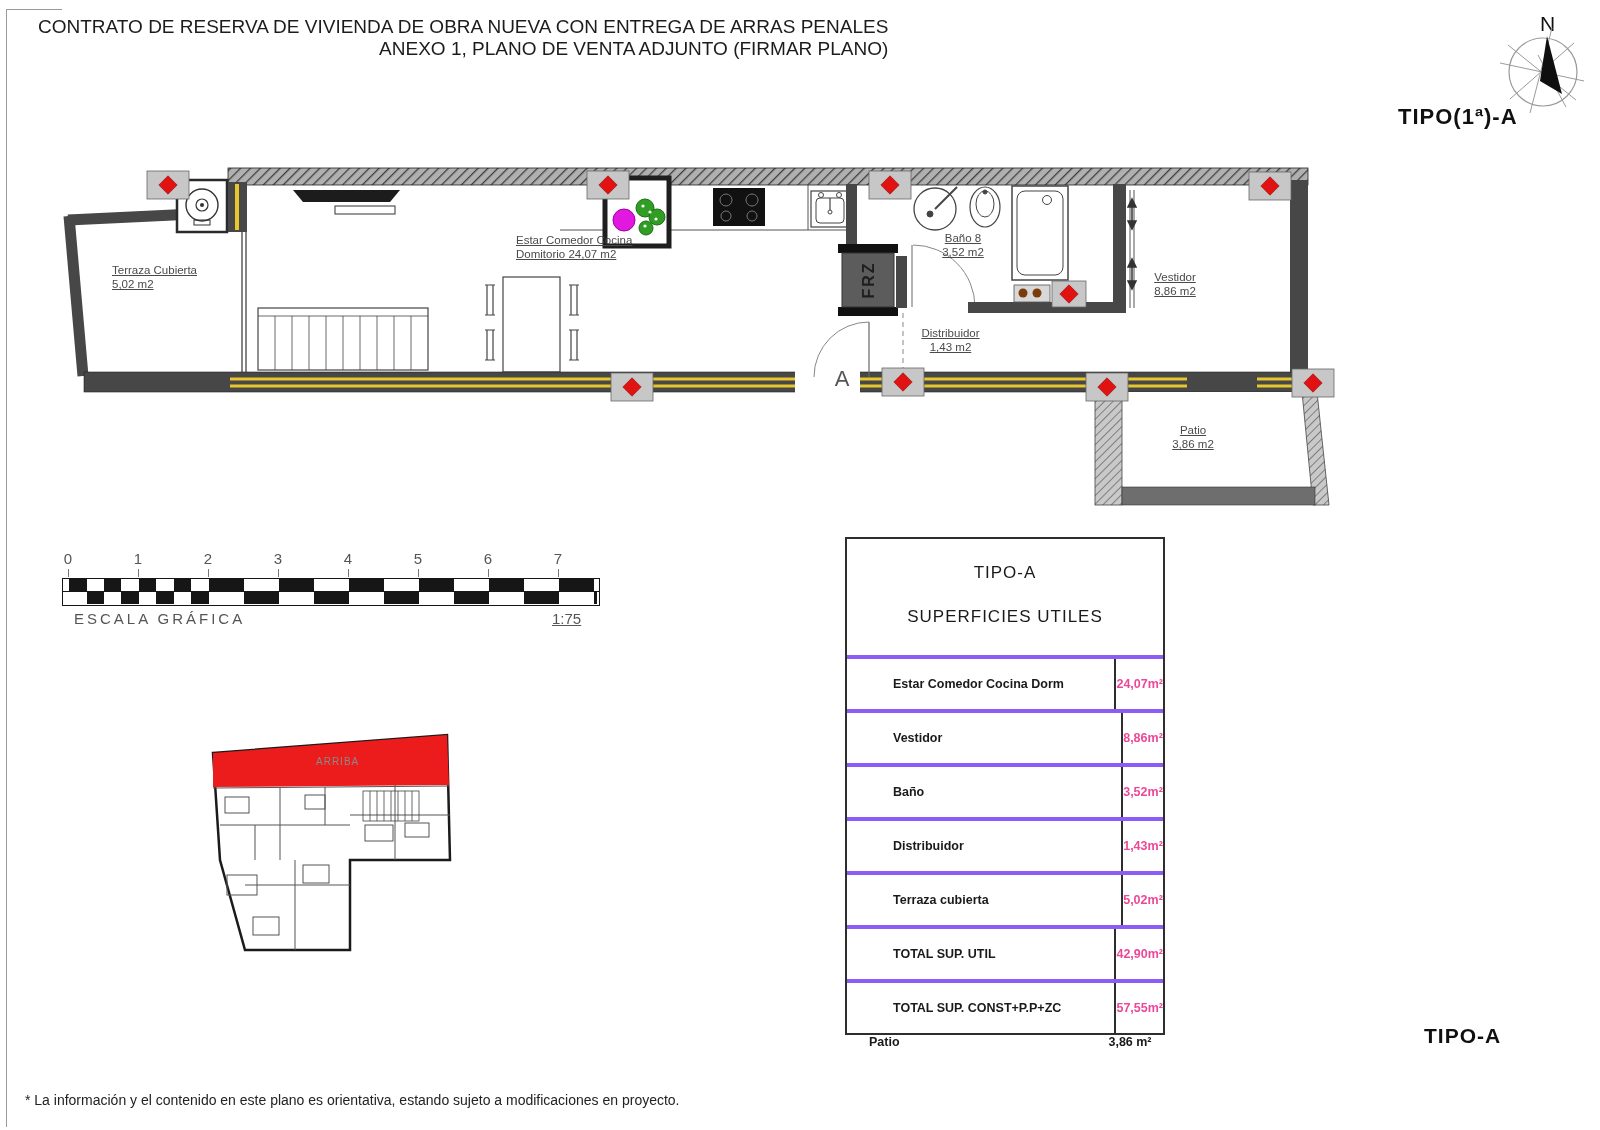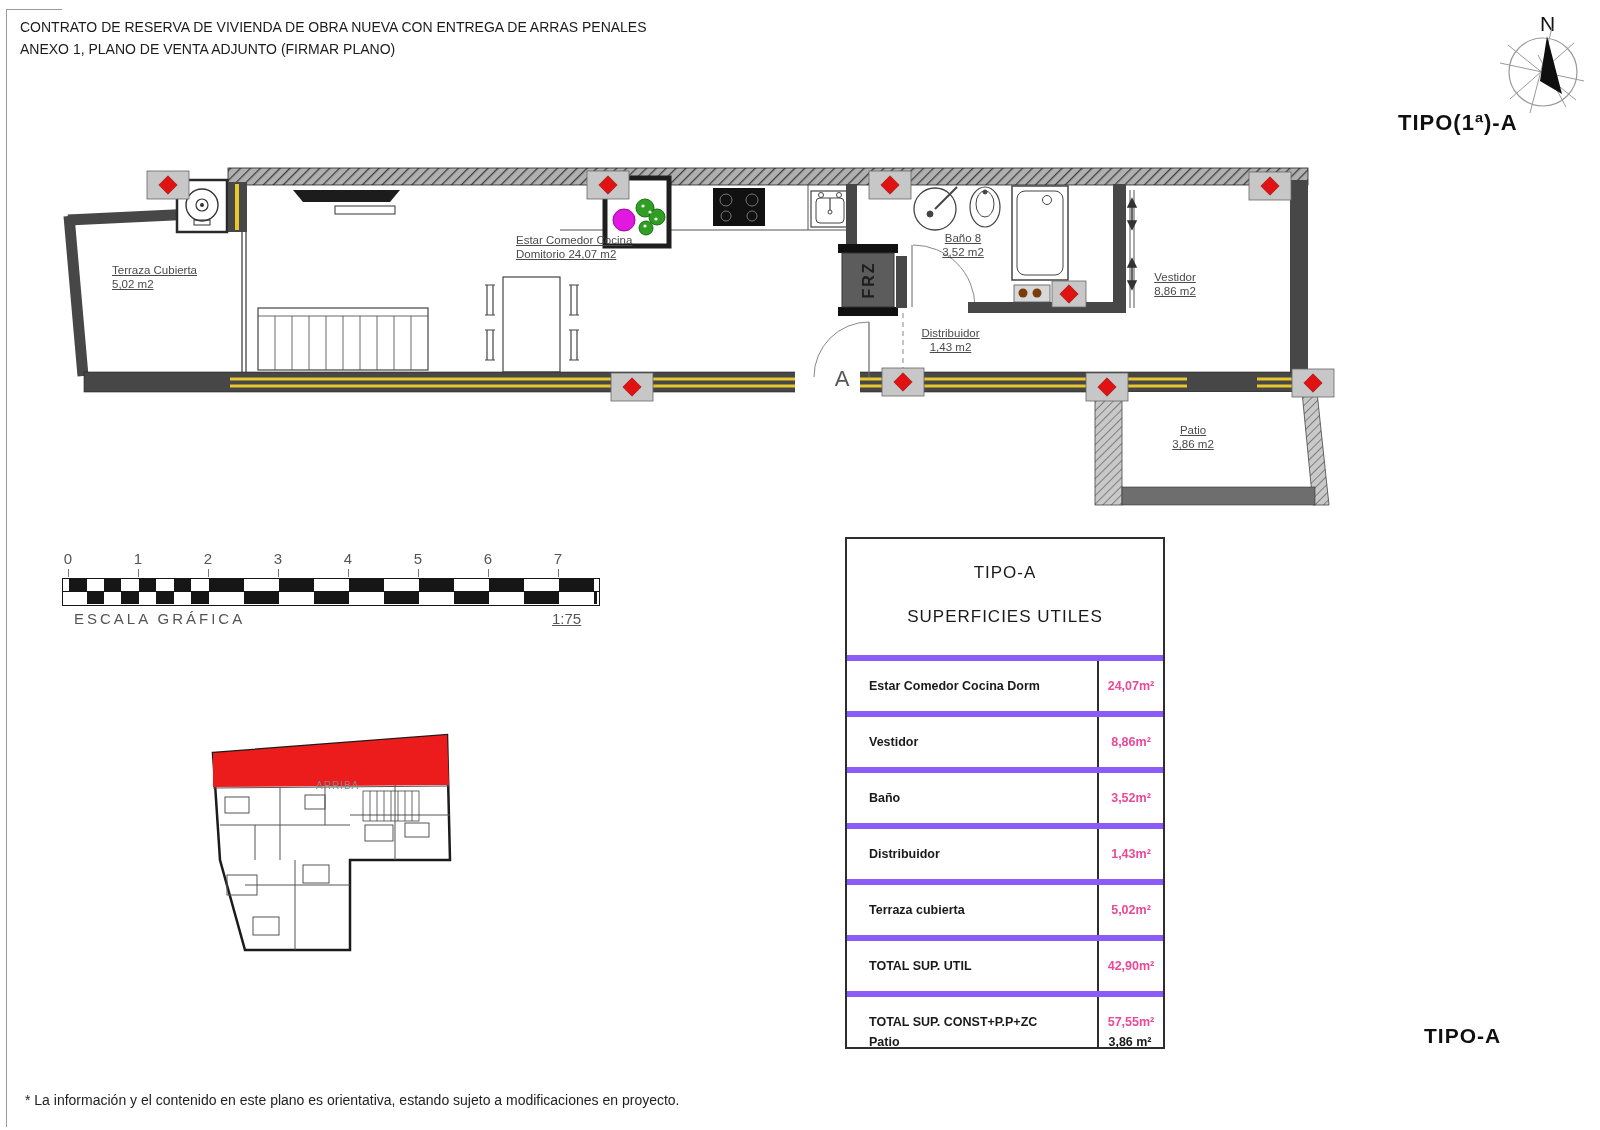--- a/index.html
+++ b/index.html
@@ -2,22 +2,22 @@
 <html><head>
 <meta charset="utf-8">
 <style>
   html,body{margin:0;padding:0;background:#fff;}
   body{width:1600px;height:1130px;position:relative;overflow:hidden;
        font-family:"Liberation Sans",sans-serif;color:#222;}
   .abs{position:absolute;}
   .lbl{position:absolute;font-size:11.5px;color:#4a4a4a;line-height:14px;white-space:nowrap;text-decoration:underline;}
   .lbl.c{text-align:center;}
   .frame-line{position:absolute;background:#9a9a9a;}
-  .doc-title{position:absolute;left:20px;top:16px;font-size:14px;color:#1c1c1c;line-height:22px;}
-  .tipo-top{position:absolute;left:1398px;top:110px;font-size:22px;font-weight:bold;color:#101010;letter-spacing:1px;}
+  .doc-title{position:absolute;left:38px;top:16px;font-size:19px;color:#1c1c1c;line-height:22px;text-align:right;}
+  .tipo-top{position:absolute;left:1398px;top:104px;font-size:22px;font-weight:bold;color:#101010;letter-spacing:1px;}
   .tipo-bottom{position:absolute;left:1424px;top:1024px;font-size:21px;font-weight:bold;color:#101010;letter-spacing:1px;}
   .north-n{position:absolute;left:1540px;top:12px;font-size:21px;color:#111;}
   
   .scalebar{position:absolute;left:60px;top:550px;width:560px;height:84px;}
   .scalebar .num{position:absolute;top:0;transform:translateX(-50%);font-size:15px;color:#555;}
   .scalebar .tick{position:absolute;top:19px;width:1px;height:8px;background:#777;}
   .bar-frame{position:absolute;left:2px;top:28px;width:536px;height:26px;border:1px solid #161616;background:#fff;}
   .bar-row{position:absolute;left:0;width:100%;height:12px;}
   .bar-row.top{top:0;border-bottom:1px solid #161616;}
   .bar-row.bot{top:13px;}
@@ -26,37 +26,37 @@
   .coarseA{left:146px;width:388px;background:repeating-linear-gradient(90deg,#161616 0 35px,#fff 35px 70px);}
   .fineB{left:6px;width:140px;background:repeating-linear-gradient(90deg,#fff 0 17.5px,#161616 17.5px 35px);}
   .coarseB{left:146px;width:388px;background:repeating-linear-gradient(90deg,#fff 0 35px,#161616 35px 70px);}
   .escala{position:absolute;left:14px;top:60px;font-size:15px;color:#555;letter-spacing:3px;}
   .ratio{position:absolute;left:492px;top:60px;font-size:15px;color:#555;text-decoration:underline;}
   
   .sup-table{position:absolute;left:845px;top:537px;width:316px;border:2px solid #2e2e2e;background:#fff;}
   .sup-head{height:116px;text-align:center;}
   .sup-head .t1{padding-top:24px;font-size:17px;letter-spacing:1px;color:#1a1a1a;}
   .sup-head .t2{padding-top:24px;font-size:17px;letter-spacing:1px;color:#1a1a1a;}
-  .srow{display:flex;height:50px;border-top:6px solid #8b5cf6;}
+  .srow{display:flex;height:50px;border-top:4px solid #8b5cf6;padding-left:24px;}
   .srow .sl{width:228px;border-right:2px solid #2e2e2e;display:flex;align-items:center;
             padding-left:22px;font-size:12.5px;font-weight:bold;color:#1a1a1a;}
   .srow .sv{flex:1;display:flex;align-items:center;justify-content:center;
             font-size:12.5px;font-weight:bold;color:#ec4899;}
   .patio-row{position:absolute;left:845px;top:1022px;width:316px;height:40px;display:flex;}
   .patio-row .sl{width:230px;display:flex;align-items:center;padding-left:24px;
                  font-size:12.5px;font-weight:bold;color:#1a1a1a;}
   .patio-row .sv{flex:1;display:flex;align-items:center;justify-content:center;
                  font-size:12.5px;font-weight:bold;color:#1a1a1a;}
   .footnote{position:absolute;left:25px;top:1092px;font-size:14px;color:#222;}
   .frz-lbl{position:absolute;left:841px;top:252px;width:55px;height:56px;display:flex;
            align-items:center;justify-content:center;transform:rotate(-90deg);
            font-size:16px;font-weight:bold;color:#1e1e1e;letter-spacing:2px;}
   .a-lbl{position:absolute;left:830px;top:366px;width:24px;text-align:center;
          font-size:22px;color:#555;}
-  .arriba{position:absolute;left:316px;top:780px;font-size:10px;color:#8a8a8a;letter-spacing:1px;}
+  .arriba{position:absolute;left:316px;top:756px;font-size:10px;color:#8a8a8a;letter-spacing:1px;}
 </style>
 </head>
 <body>
 
 <div class="frame-line" style="left:6px;top:9px;width:1px;height:1118px;"></div>
 <div class="frame-line" style="left:6px;top:9px;width:56px;height:1px;"></div>
 
 <div class="doc-title">
   <div>CONTRATO DE RESERVA DE VIVIENDA DE OBRA NUEVA CON ENTREGA DE ARRAS PENALES</div>
   <div>ANEXO 1, PLANO DE VENTA ADJUNTO (FIRMAR PLANO)</div>

